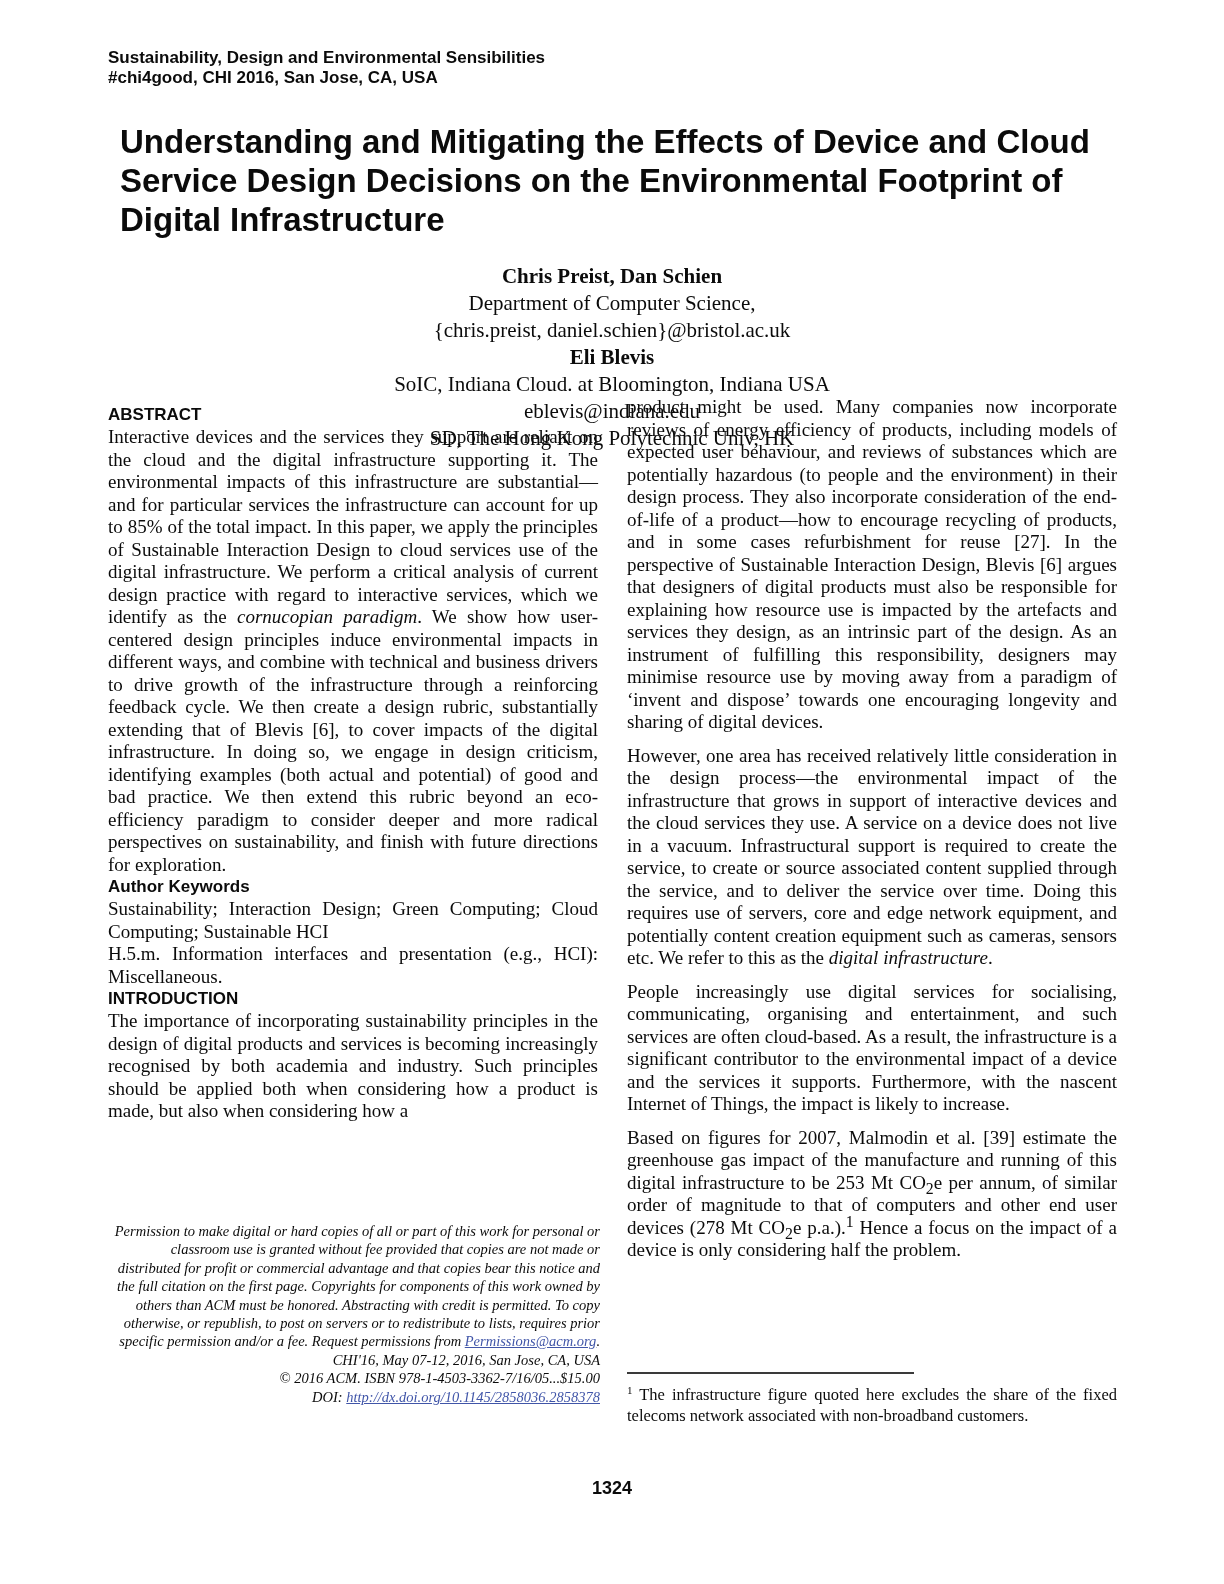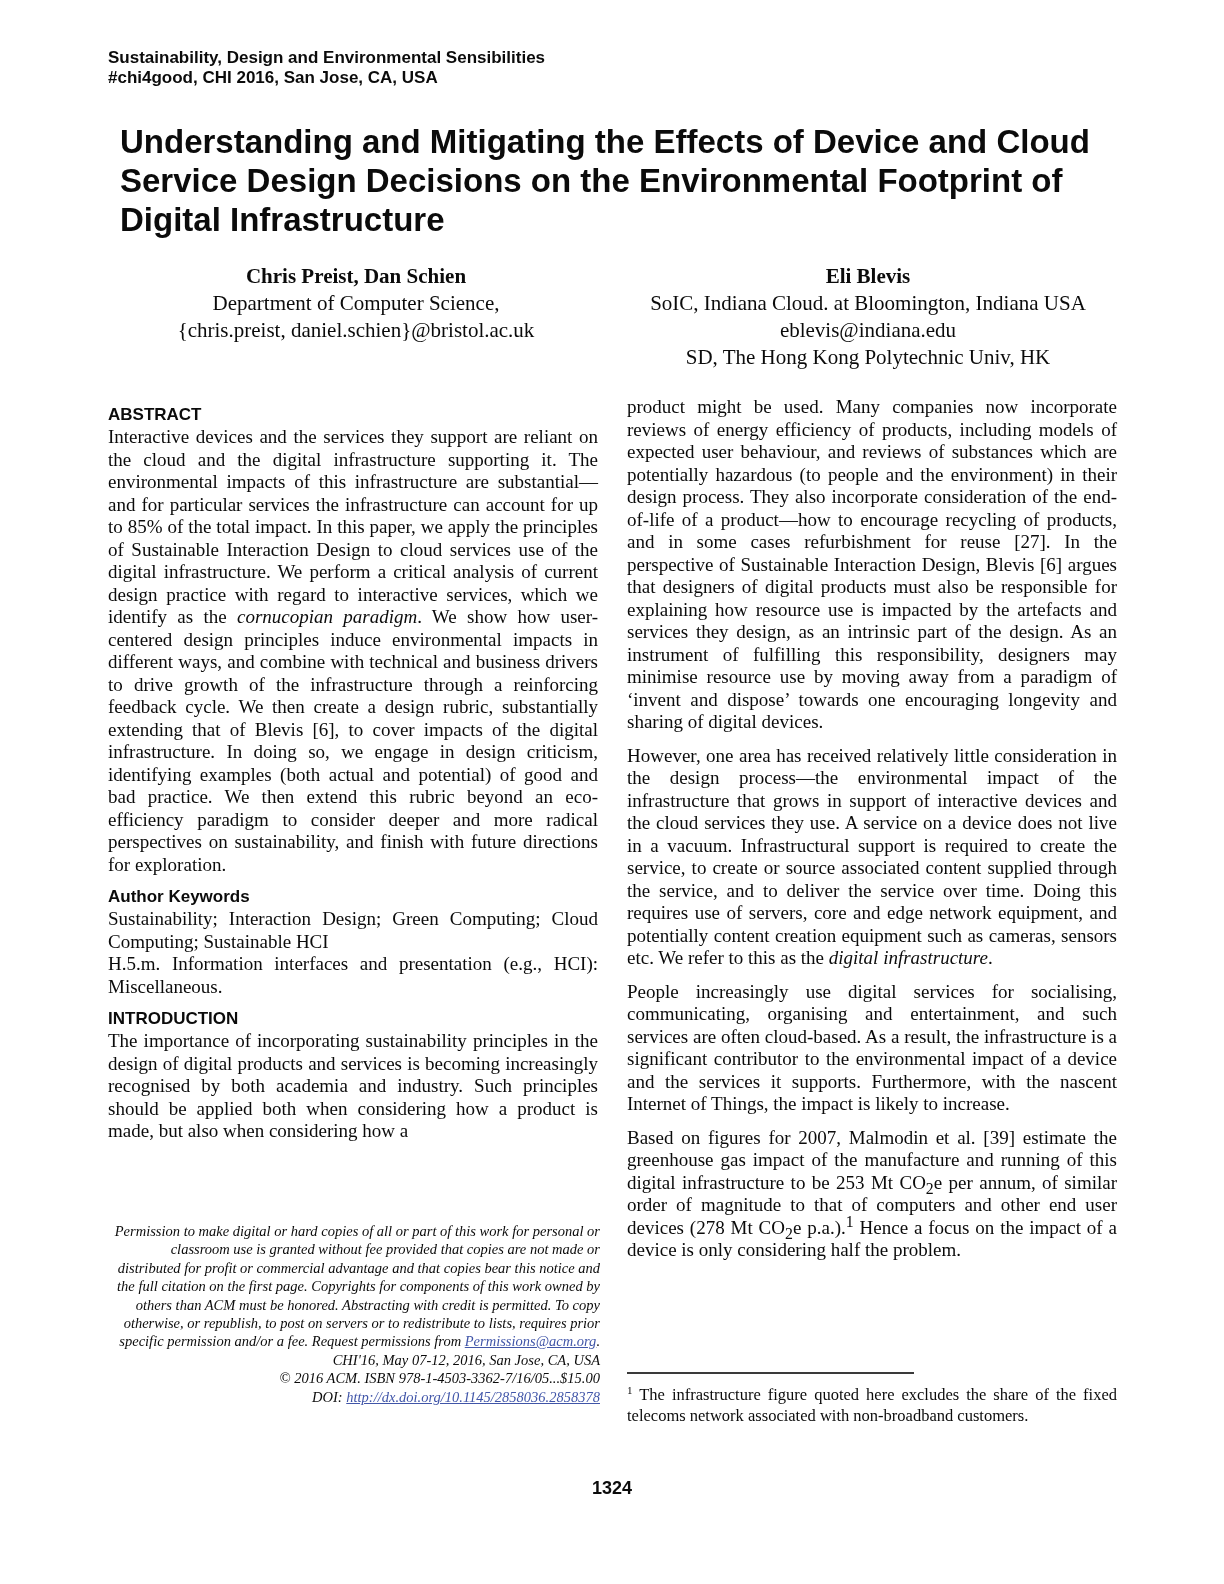--- a/index.html
+++ b/index.html
@@ -28,39 +28,39 @@
     top: 122px; left: 120px; right: 120px;
     font-family: "Liberation Sans", sans-serif;
     font-weight: bold;
     font-size: 33px;
     line-height: 39px;
   }
   .authors-row {
     position: absolute;
     top: 263px; left: 100px; right: 100px;
     display: flex;
+    flex-direction: column;
   }
   .author-block { flex: 1; text-align: center; font-size: 21px; line-height: 27px; }
   .author-name { font-weight: bold; }
   .col {
     position: absolute;
     width: 490px;
     font-size: 19px;
     line-height: 22.5px;
     text-align: justify;
   }
   .col-left  { left: 108px; top: 396px; }
   .col-right { left: 627px; top: 396px; }
   .sec-heading {
     font-family: "Liberation Sans", sans-serif;
     font-weight: bold;
     font-size: 17px;
     line-height: 22px;
     text-align: left;
-    margin-top: 10px;
   }
   .sec-heading.first { margin-top: 8px; }
   .col-right p { margin-bottom: 11px; }
   .permission-block {
     position: absolute;
     left: 108px; top: 1222px; width: 492px;
     font-style: italic;
     font-size: 14.5px;
     line-height: 18.4px;
     text-align: right;

